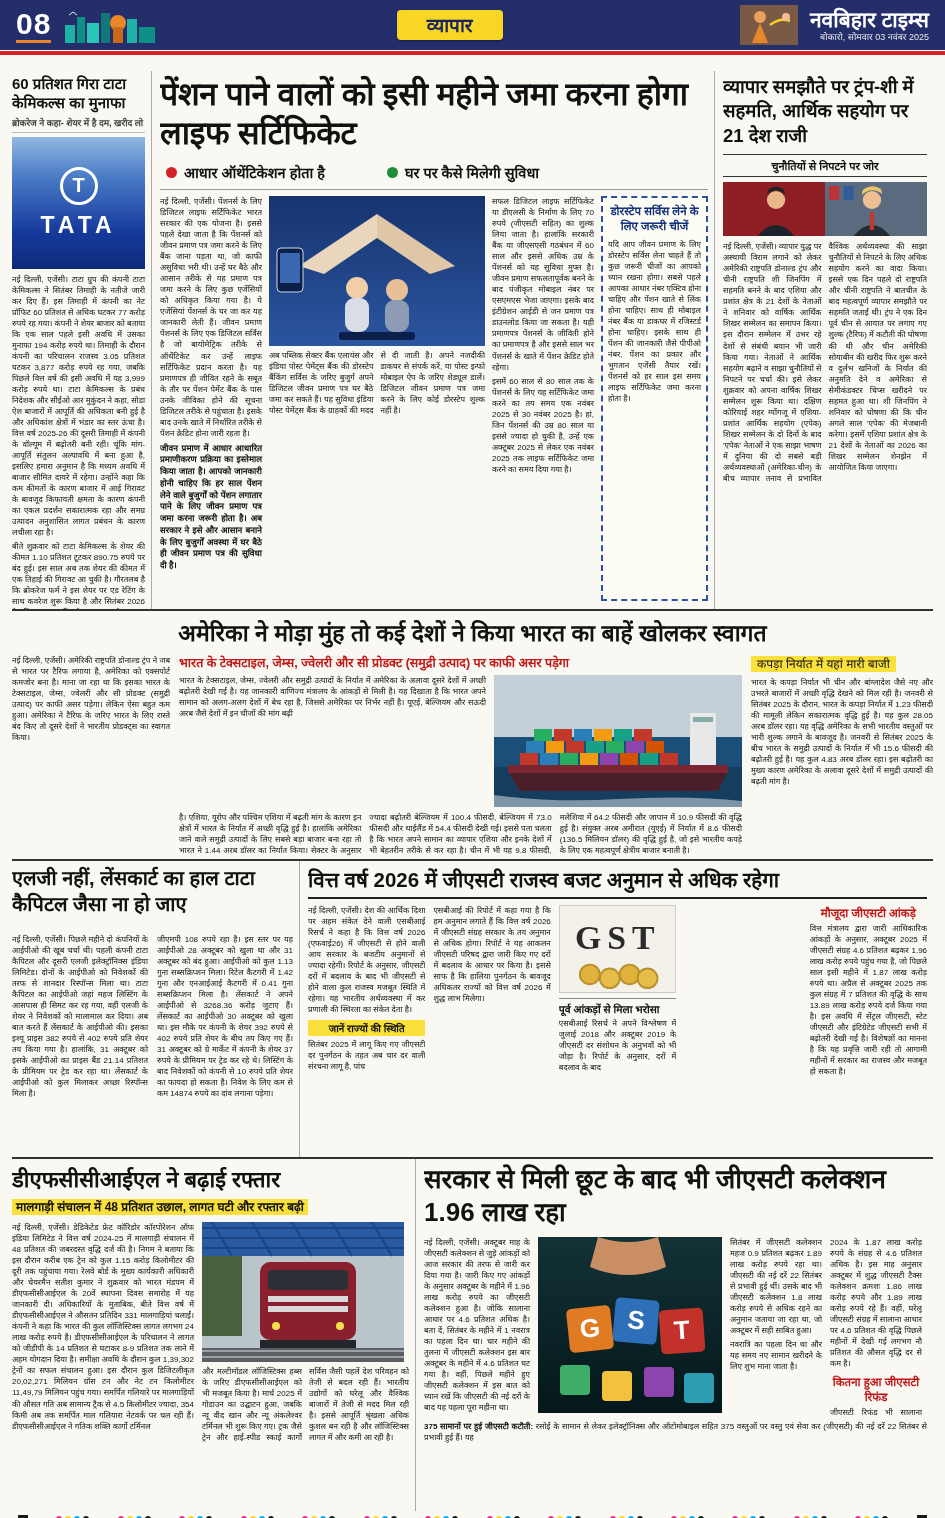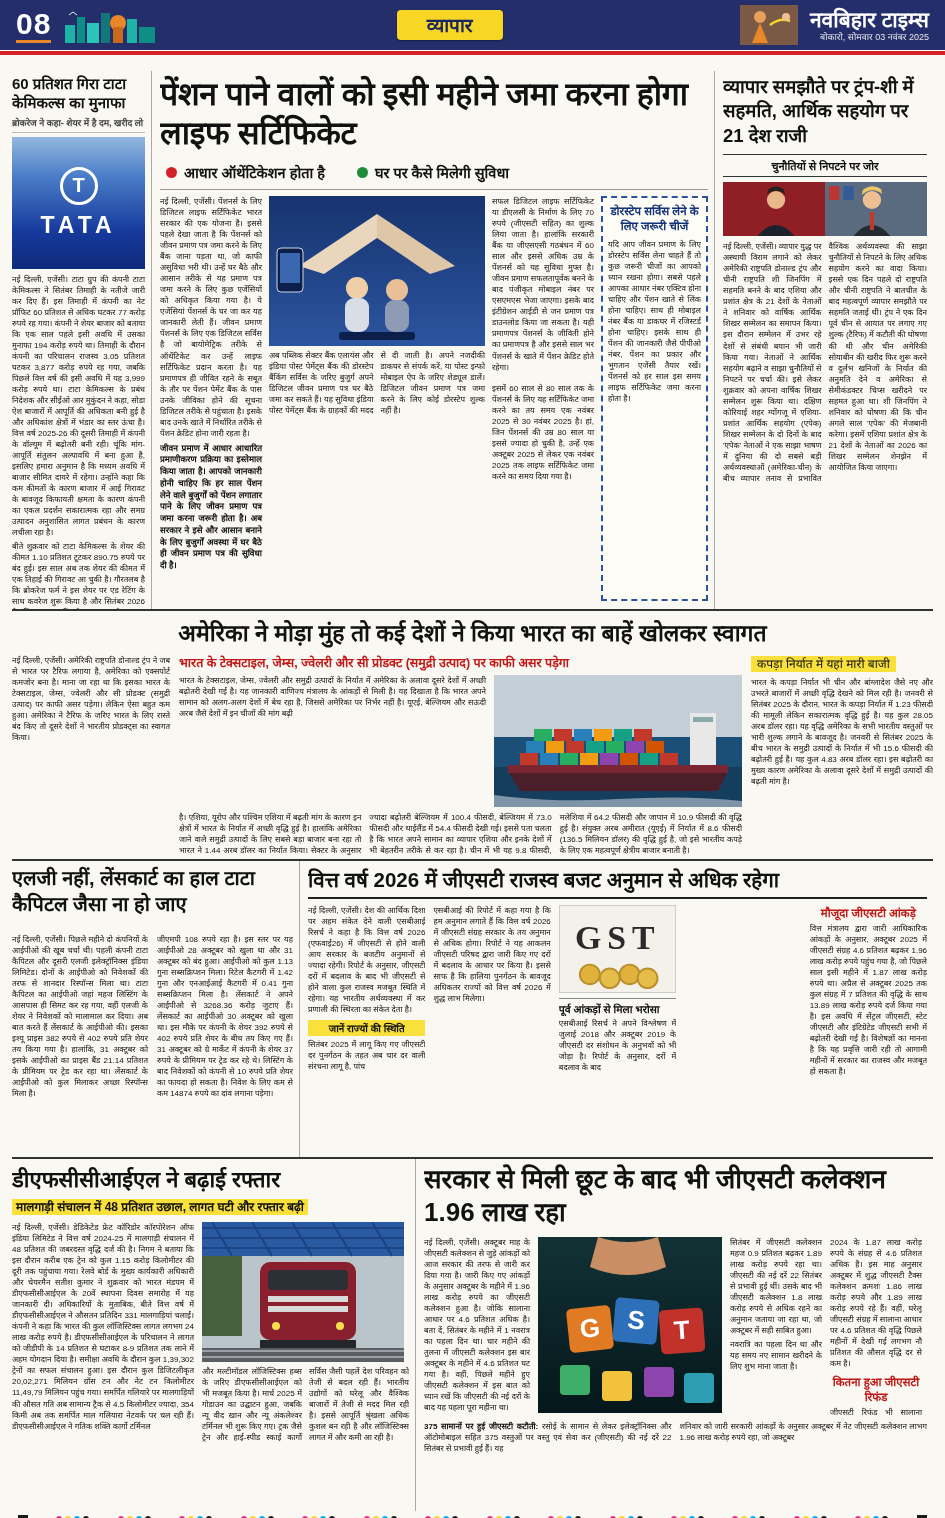--- a/index.html
+++ b/index.html
@@ -25,21 +25,21 @@
   .cell{padding:4px 6px 4px 0;overflow:hidden}
   .cell.rule{border-right:1px solid #aaa}
 
   .tata-headline{font-size:15px;font-weight:800;line-height:1.25}
   .tata-kicker{font-size:9px;font-weight:bold;color:#444;margin:3px 0;border-bottom:1px solid #bbb;padding-bottom:3px}
   .tata-logo{height:132px;background:linear-gradient(180deg,#93b7de 0%,#4a7cc7 30%,#16399c 72%,#0e2a7a 100%);display:flex;flex-direction:column;align-items:center;justify-content:center;gap:7px;margin:4px 0 5px}
   .tata-ring{width:38px;height:38px;border:3px solid #fff;border-radius:50%;color:#fff;font-weight:bold;font-size:20px;display:flex;align-items:center;justify-content:center}
   .tata-word{color:#fff;font-weight:bold;font-size:23px;letter-spacing:5px}
 
   .pension-headline{font-size:32px;font-weight:800;line-height:1.22;letter-spacing:-.3px}
-  .bullets{display:flex;gap:32px;align-items:center;margin:9px 0 6px;padding-bottom:7px;border-bottom:1px solid #999;padding-left:6px}
+  .bullets{display:flex;gap:62px;align-items:center;margin:9px 0 6px;padding-bottom:7px;border-bottom:1px solid #999;padding-left:6px}
   .bullet{display:flex;align-items:center;gap:7px}
   .bullet-dot{width:11px;height:11px;border-radius:50%;flex-shrink:0}
   .b-red{background:#d42127}.b-green{background:#1e8c3a}
   .bullet-label{font-size:14.5px;font-weight:bold}
   .pension-body{display:flex;gap:7px;height:405px;overflow:hidden}
   .p-col{width:102px;flex-shrink:0}
   .p-center{width:216px;flex-shrink:0}
   .p-img{width:100%;height:150px;display:block}
   .two-col{column-count:2;column-gap:7px;margin-top:4px}
   .p-lead{font-weight:bold;font-size:8.5px;margin-top:4px}
@@ -183,21 +183,21 @@
               <circle cx="128" cy="94" r="11" fill="#e8bf96"></circle>
               <rect x="116" y="104" width="24" height="32" rx="9" fill="#8e9bb4"></rect>
               <rect x="70" y="136" width="76" height="8" rx="3" fill="#0c1f4a"></rect>
             </svg>
             <div class="two-col">
               <p class="body-sm">अब पब्लिक सेक्टर बैंक एलायंस और इंडिया पोस्ट पेमेंट्स बैंक की डोरस्टेप बैंकिंग सर्विस के जरिए बुजुर्ग अपने डिजिटल जीवन प्रमाण पत्र घर बैठे जमा कर सकते हैं। यह सुविधा इंडिया पोस्ट पेमेंट्स बैंक के ग्राहकों की मदद से दी जाती है। अपने नजदीकी डाकघर से संपर्क करें, या पोस्ट इन्फो मोबाइल ऐप के जरिए शेड्यूल डालें। डिजिटल जीवन प्रमाण पत्र जमा करने के लिए कोई डोरस्टेप शुल्क नहीं है।</p>
             </div>
           </div>
           <div class="p-col">
             <p class="body-sm">सफल डिजिटल लाइफ सर्टिफिकेट या डीएलसी के निर्माण के लिए 70 रुपये (जीएसटी सहित) का शुल्क लिया जाता है। हालांकि सरकारी बैंक या जीएसएसी गठबंधन में 60 साल और इससे अधिक उम्र के पेंशनर्स को यह सुविधा मुफ्त है। जीवन प्रमाण सफलतापूर्वक बनने के बाद पंजीकृत मोबाइल नंबर पर एसएमएस भेजा जाएगा। इसके बाद इंटीग्रेशन आईडी से जन प्रमाण पत्र डाउनलोड किया जा सकता है। यही प्रमाणपत्र पेंशनर्स के जीविती होने का प्रमाणपत्र है और इससे साल भर पेंशनर्स के खाते में पेंशन क्रेडिट होते रहेगा।</p>
-            <p class="body-sm" style="margin-top:10px">इसमें 60 साल से 80 साल तक के पेंशनर्स के लिए यह सर्टिफिकेट जमा करने का तय समय एक नवंबर 2025 से 30 नवंबर 2025 है। हां, जिन पेंशनर्स की उम्र 80 साल या इससे ज्यादा हो चुकी है, उन्हें एक अक्टूबर 2025 से लेकर एक नवंबर 2025 तक लाइफ सर्टिफिकेट जमा करने का समय दिया गया है।</p>
+            <p class="body-sm" style="margin-top:3px">इसमें 60 साल से 80 साल तक के पेंशनर्स के लिए यह सर्टिफिकेट जमा करने का तय समय एक नवंबर 2025 से 30 नवंबर 2025 है। हां, जिन पेंशनर्स की उम्र 80 साल या इससे ज्यादा हो चुकी है, उन्हें एक अक्टूबर 2025 से लेकर एक नवंबर 2025 तक लाइफ सर्टिफिकेट जमा करने का समय दिया गया है।</p>
           </div>
           <aside class="sidebar-box">
             <div class="sidebar-title">डोरस्टेप सर्विस लेने के लिए जरूरी चीजें</div>
             <p class="body-sm">यदि आप जीवन प्रमाण के लिए डोरस्टेप सर्विस लेना चाहते हैं तो कुछ जरूरी चीजों का आपको ध्यान रखना होगा। सबसे पहले आपका आधार नंबर एक्टिव होना चाहिए और पेंशन खाते से लिंक होना चाहिए। साथ ही मोबाइल नंबर बैंक या डाकघर में रजिस्टर्ड होना चाहिए। इसके साथ ही पेंशन की जानकारी जैसे पीपीओ नंबर, पेंशन का प्रकार और भुगतान एजेंसी तैयार रखें। पेंशनर्स को हर साल इस समय लाइफ सर्टिफिकेट जमा करना होता है।</p>
           </aside>
         </div>
       </article>
 
       <article class="cell">
         <h2 class="trade-headline">व्यापार समझौते पर ट्रंप-शी में सहमति, आर्थिक सहयोग पर 21 देश राजी</h2>
@@ -382,21 +382,20 @@
             <p class="body-sm" style="margin-top:3px">नवरात्रि का पहला दिन था और यह समय नए सामान खरीदने के लिए शुभ माना जाता है।</p>
           </div>
           <div class="gstc-col">
             <p class="body-sm">2024 के 1.87 लाख करोड़ रुपये के संग्रह से 4.6 प्रतिशत अधिक है। इस माह अनुसार अक्टूबर में शुद्ध जीएसटी टैक्स कलेक्शन क्रमशः 1.86 लाख करोड़ रुपये और 1.89 लाख करोड़ रुपये रहे हैं। वहीं, घरेलू जीएसटी संग्रह में सालाना आधार पर 4.6 प्रतिशत की वृद्धि पिछले महीनों में देखी गई लगभग नौ प्रतिशत की औसत वृद्धि दर से कम है।</p>
             <div class="sec-title-red" style="margin-top:5px">कितना हुआ जीएसटी रिफंड</div>
             <p class="body-sm">जीएसटी रिफंड भी सालाना आधार पर 39.6 प्रतिशत बढ़कर 26,934 करोड़ रुपये हो गया। वहीं अक्टूबर 2025 में नेट जीएसटी रेवन्यू 1.69 लाख करोड़ रुपये रहा, जो पिछले वर्ष की तुलना में 0.2 प्रतिशत अधिक है।</p>
           </div>
         </div>
         <div class="gstc-bottom">
           <p class="body-sm"><span class="cut-lead">375 सामानों पर हुई जीएसटी कटौती:</span> <span>रसोई के सामान से लेकर इलेक्ट्रॉनिक्स और ऑटोमोबाइल सहित 375 वस्तुओं पर वस्तु एवं सेवा कर (जीएसटी) की नई दरें 22 सितंबर से प्रभावी हुई हैं। यह</span></p>
-          <p class="body-sm">शनिवार को जारी सरकारी आंकड़ों के अनुसार अक्टूबर में नेट जीएसटी कलेक्शन लाभग 1.96 लाख करोड़ रुपये रहा, जो अक्टूबर</p>
         </div>
       </article>
     </section>
   </div>
 
   <footer class="reg-marks">
     <span class="reg-bar"></span>
     <span class="reg-group">
         <span class="reg-dot" style="background: rgb(230, 45, 138);"></span>
         <span class="reg-dot" style="background: rgb(247, 215, 36);"></span>

